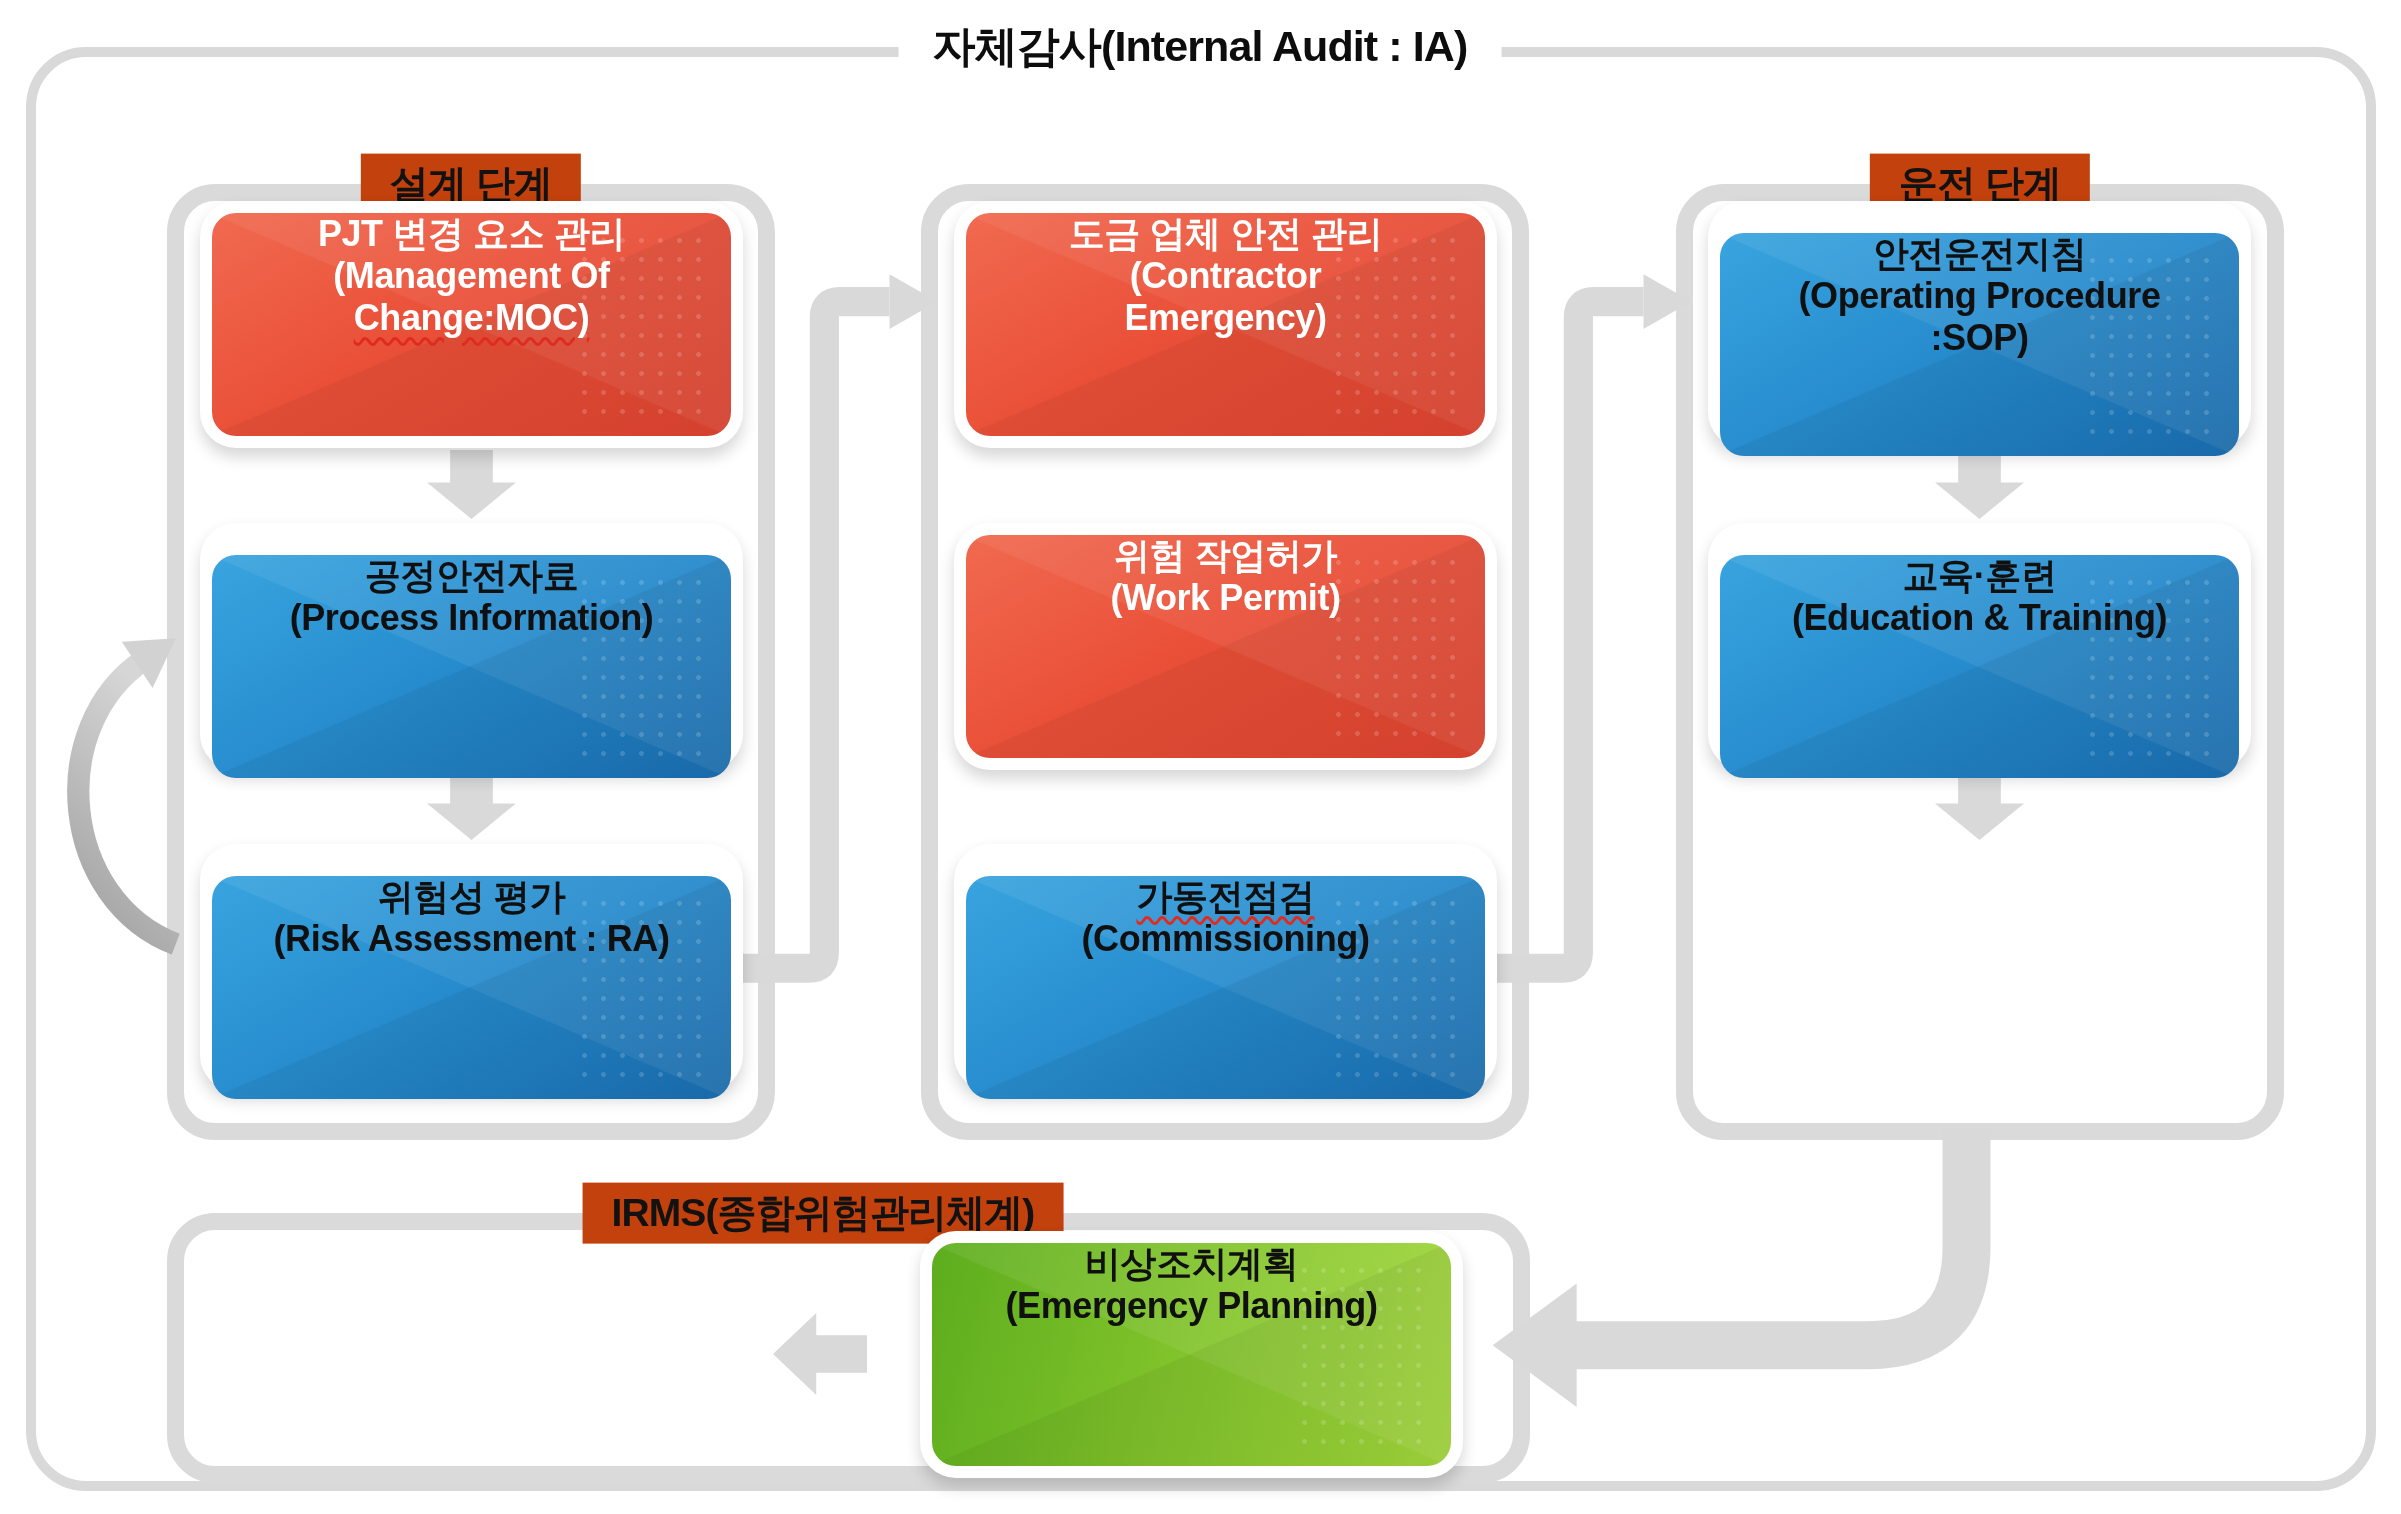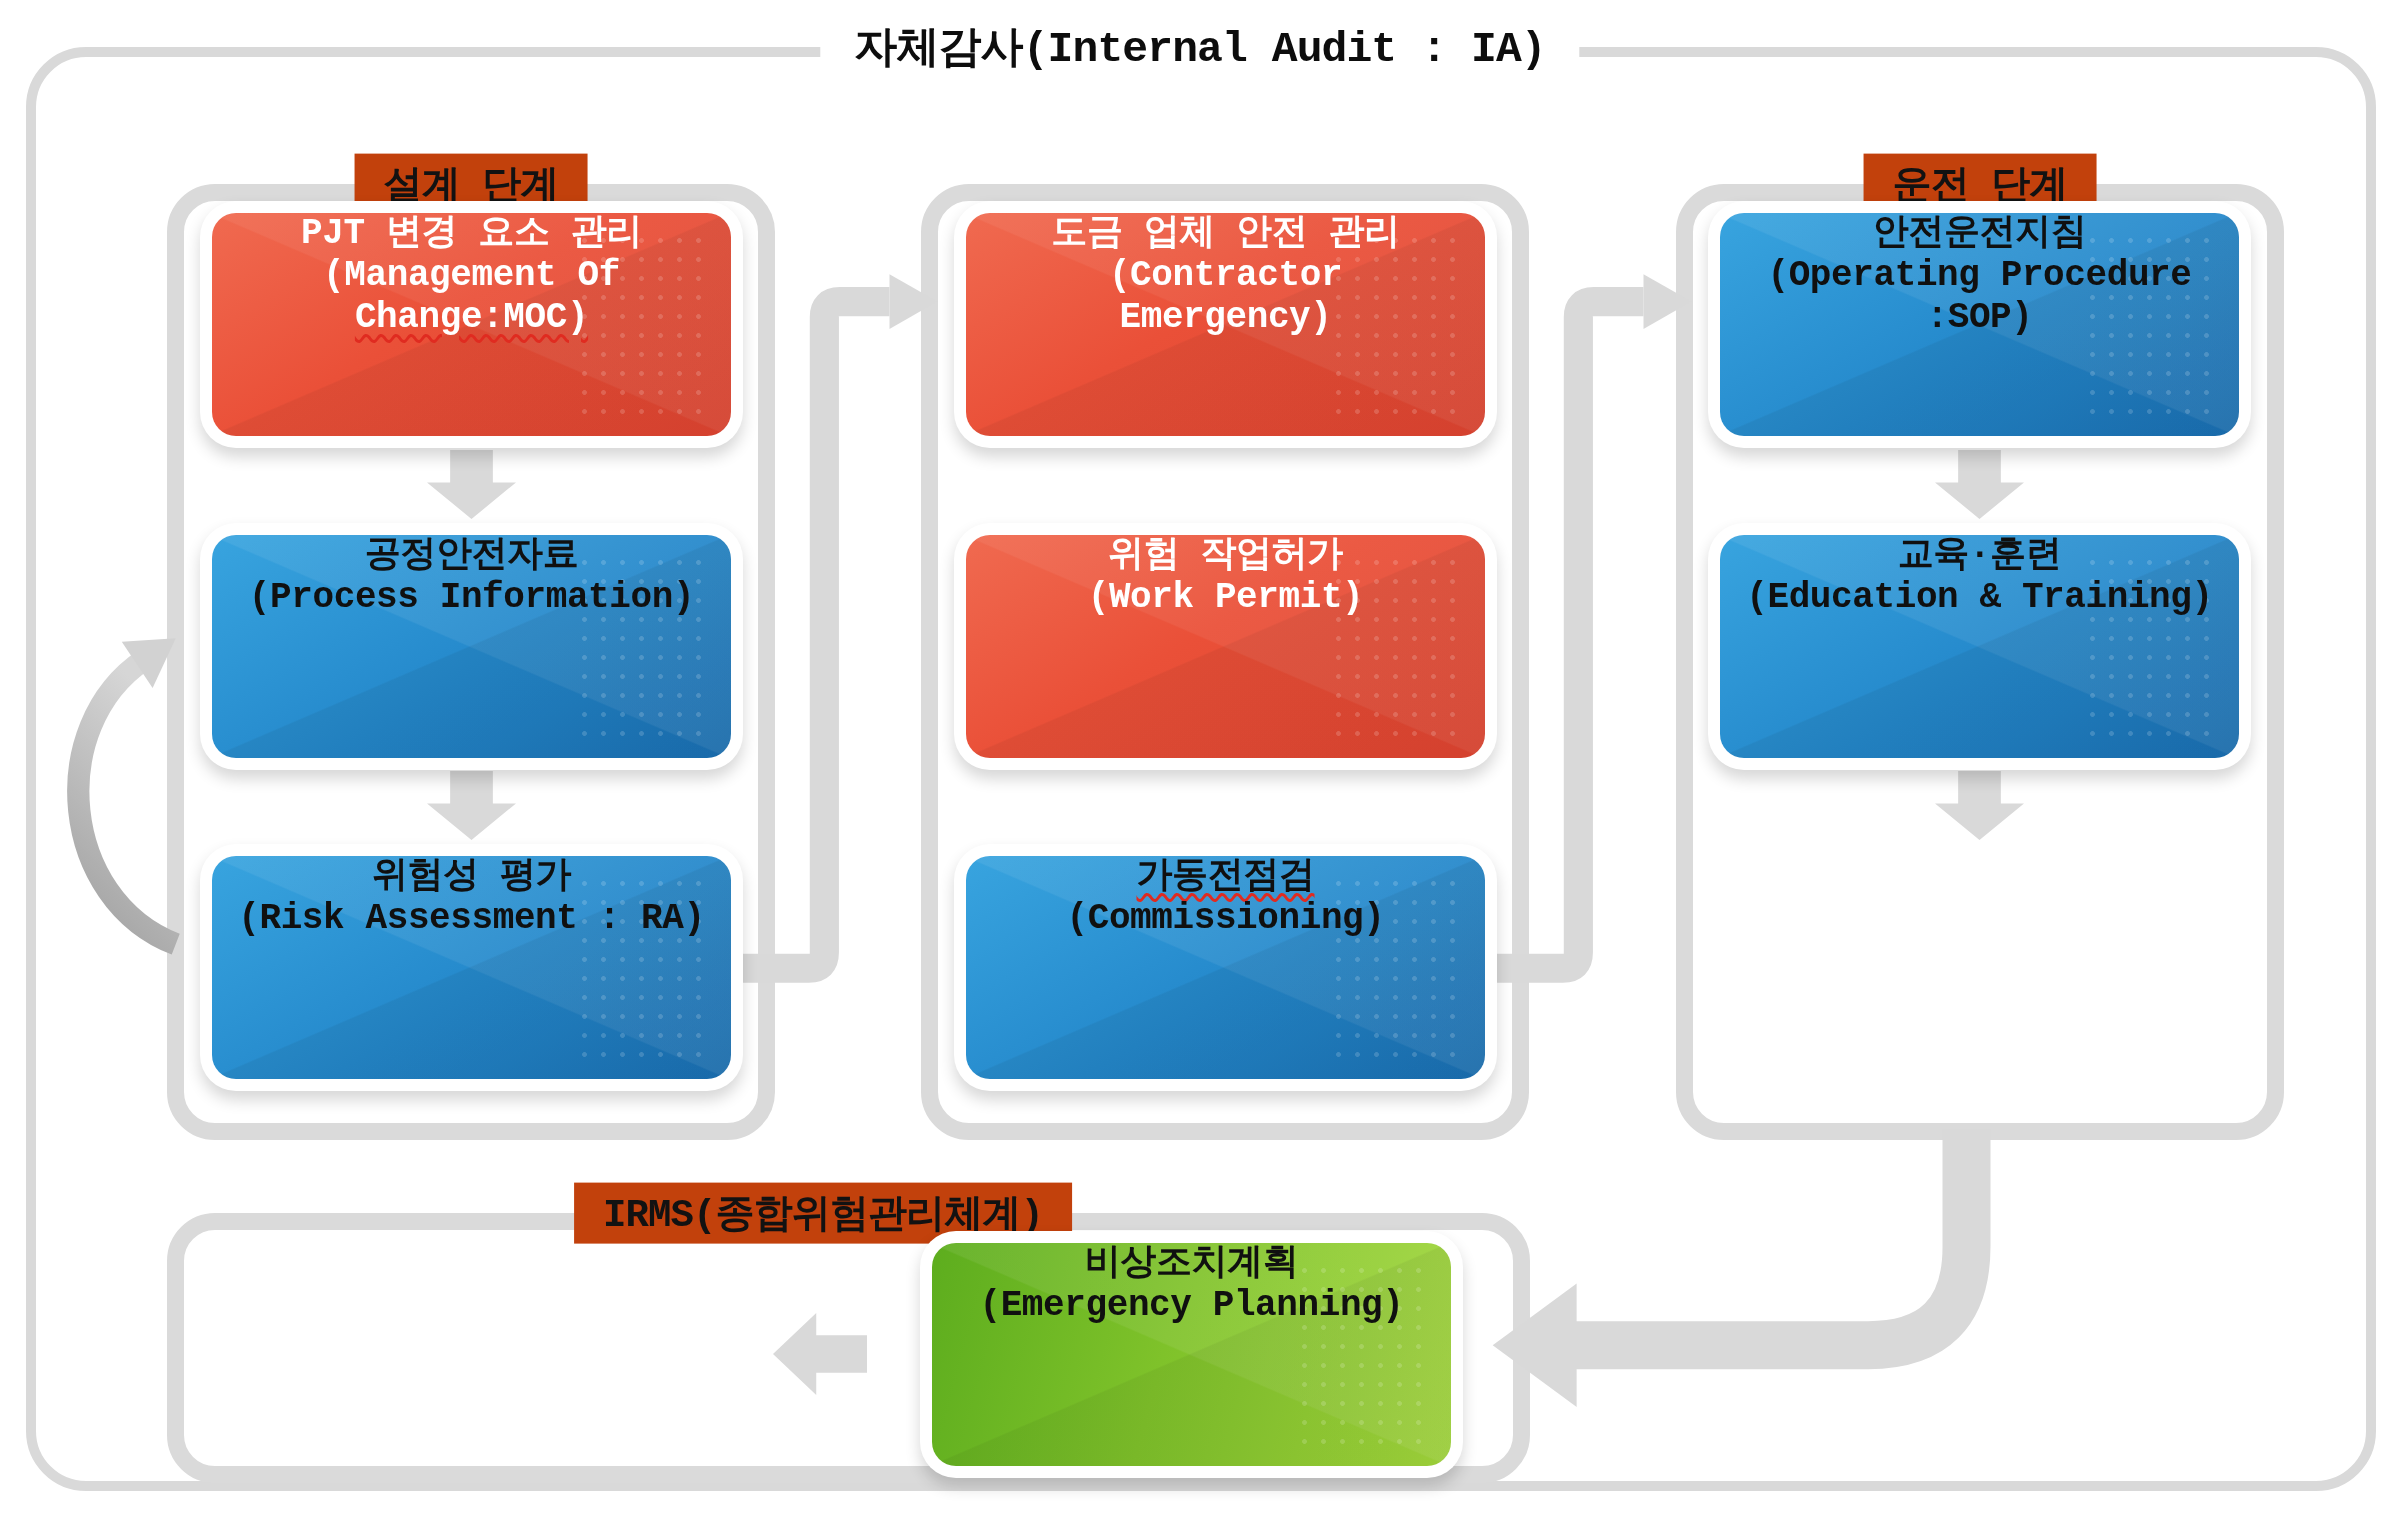--- a/index.html
+++ b/index.html
@@ -1,20 +1,20 @@
 <!DOCTYPE html>
 <html style="font-size:13.7px"><head>
 <meta charset="utf-8">
 <style>
   html,body{margin:0;padding:0;background:#fff;}
   #canvas{
     position:relative;
     width:2401px;height:1514px;
     background:#fff;
-    font-family:Liberation Mono, monospace;
+    font-family:Liberation Sans, sans-serif;
     overflow:hidden;
   }
   
   .outer-frame{
     position:absolute;left:26px;top:47px;width:2350px;height:1444px;
     border:10.3px solid #d9d9d9;border-radius:60px;box-sizing:border-box;
   }
   .col-frame{
     position:absolute;top:184px;width:608px;height:956px;
     border:17px solid #dadada;border-radius:48px;box-sizing:border-box;
@@ -57,20 +57,21 @@
       linear-gradient(to top right, rgba(0,0,0,0) 49.6%, rgba(255,255,255,.06) 50%),
       linear-gradient(150deg,#f06a50 0%,#ea5038 45%,#df4430 100%);
     color:#ffffff;
   }
   .face.blue{
     background:
       linear-gradient(to bottom right, rgba(0,0,0,0) 49.6%, rgba(0,0,0,.06) 50%),
       linear-gradient(to top right, rgba(0,0,0,0) 49.6%, rgba(255,255,255,.07) 50%),
       linear-gradient(150deg,#38a4df 0%,#2488cb 55%,#1a70b4 100%);
     color:#101010;
+    margin-top:20px;
   }
   .face.green{
     background:
       linear-gradient(to bottom right, rgba(0,0,0,0) 49.6%, rgba(0,0,0,.05) 50%),
       linear-gradient(to top right, rgba(0,0,0,0) 49.6%, rgba(255,255,255,.07) 50%),
       linear-gradient(105deg,#5dad1e 0%,#7fc22a 45%,#a3d83c 100%);
     color:#101010;
   }
   .dots{
     position:absolute;z-index:1;right:4%;top:8%;width:26%;height:84%;

